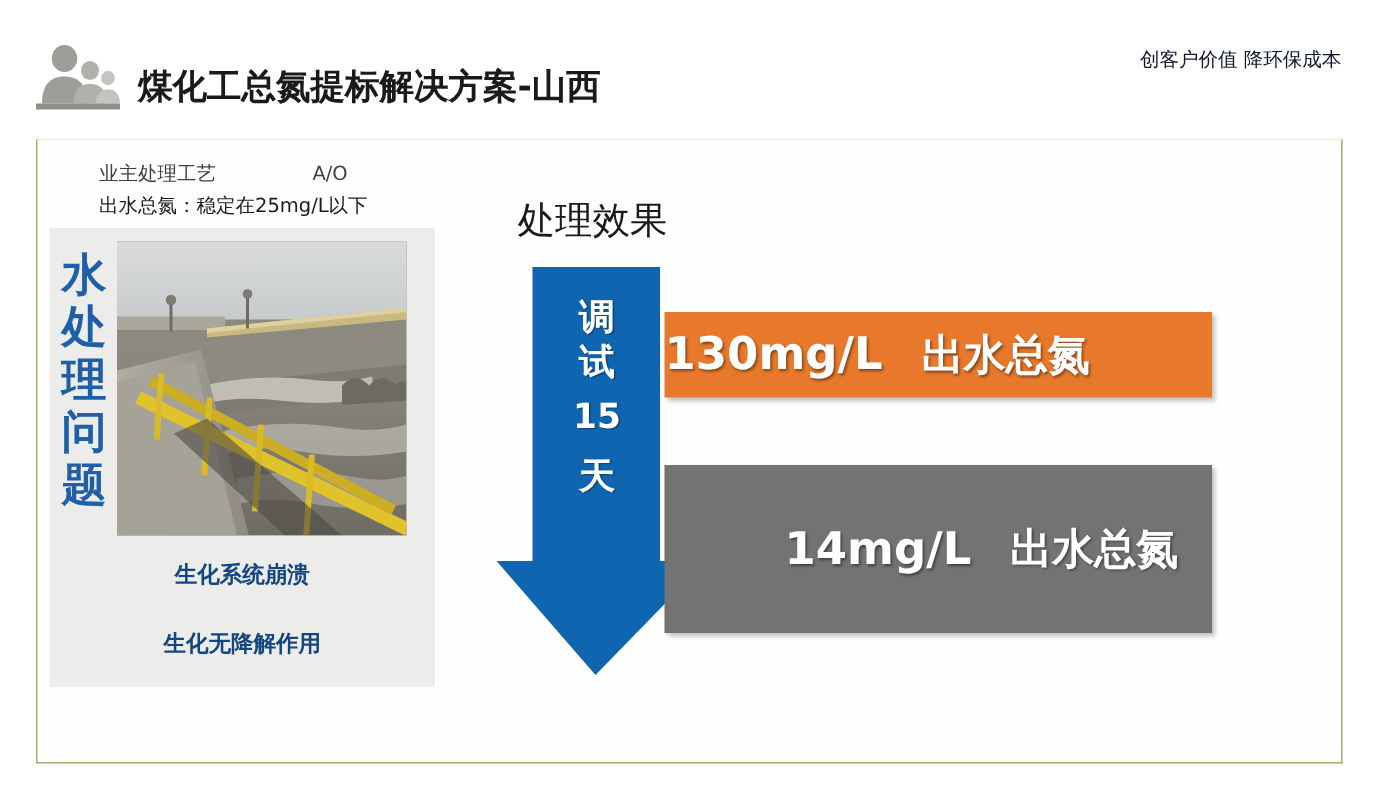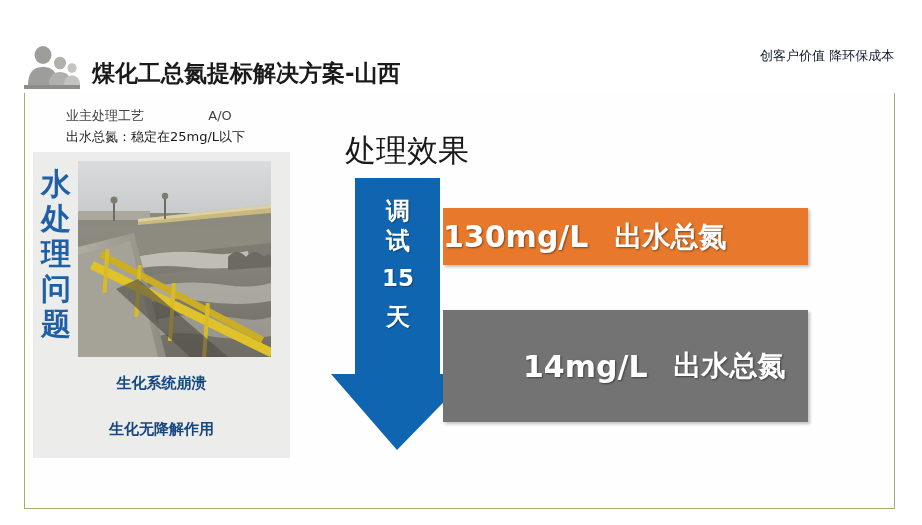--- a/index.html
+++ b/index.html
@@ -6,21 +6,21 @@
   body{
     width:922px;height:525px;
     background:#ffffff;
     font-family:"Liberation Sans","DejaVu Sans",sans-serif;
     overflow:hidden;
     position:relative;
   }
   #slide{position:absolute;left:0;top:0;width:922px;height:525px;background:#fff;}
 
   
-  #header{position:absolute;left:0;top:0;width:806px;height:92px;margin-top:16px;}
+  #header{position:absolute;left:0;top:0;width:806px;height:92px;}
   #people-icon{position:absolute;left:22px;top:28px;width:58px;height:48px;}
   #title{
     position:absolute;left:92px;top:42px;
     font-size:23px;font-weight:bold;color:#1a1a1a;
     letter-spacing:0px;white-space:nowrap;
     font-family:"DejaVu Sans","Liberation Sans",sans-serif;
   }
   #subtitle{
     position:absolute;left:452px;top:53px;
     font-size:14px;font-weight:bold;color:#1a1a1a;white-space:nowrap;
@@ -80,21 +80,21 @@
     position:absolute;width:257px;left:33px;text-align:center;
     font-size:15px;font-weight:bold;color:#14467f;
     font-family:"DejaVu Sans","Liberation Sans",sans-serif;
   }
   #cap1{top:374px;}
   #cap2{top:420px;}
 
   
   #effect-heading{
     position:absolute;left:345px;top:130px;
-    font-size:31px;color:#1a1a1a;white-space:nowrap;
+    font-size:25px;color:#1a1a1a;white-space:nowrap;
     font-family:"DejaVu Sans","Liberation Sans",sans-serif;
   }
   #arrow{
     position:absolute;left:331px;top:178px;width:140px;height:275px;
   }
   #arrow-text{
     position:absolute;left:355px;top:196px;width:86px;
     text-align:center;color:#ffffff;font-weight:bold;
     font-family:"DejaVu Sans","Liberation Sans",sans-serif;
     text-shadow:1px 1px 1px rgba(0,0,0,.35);

